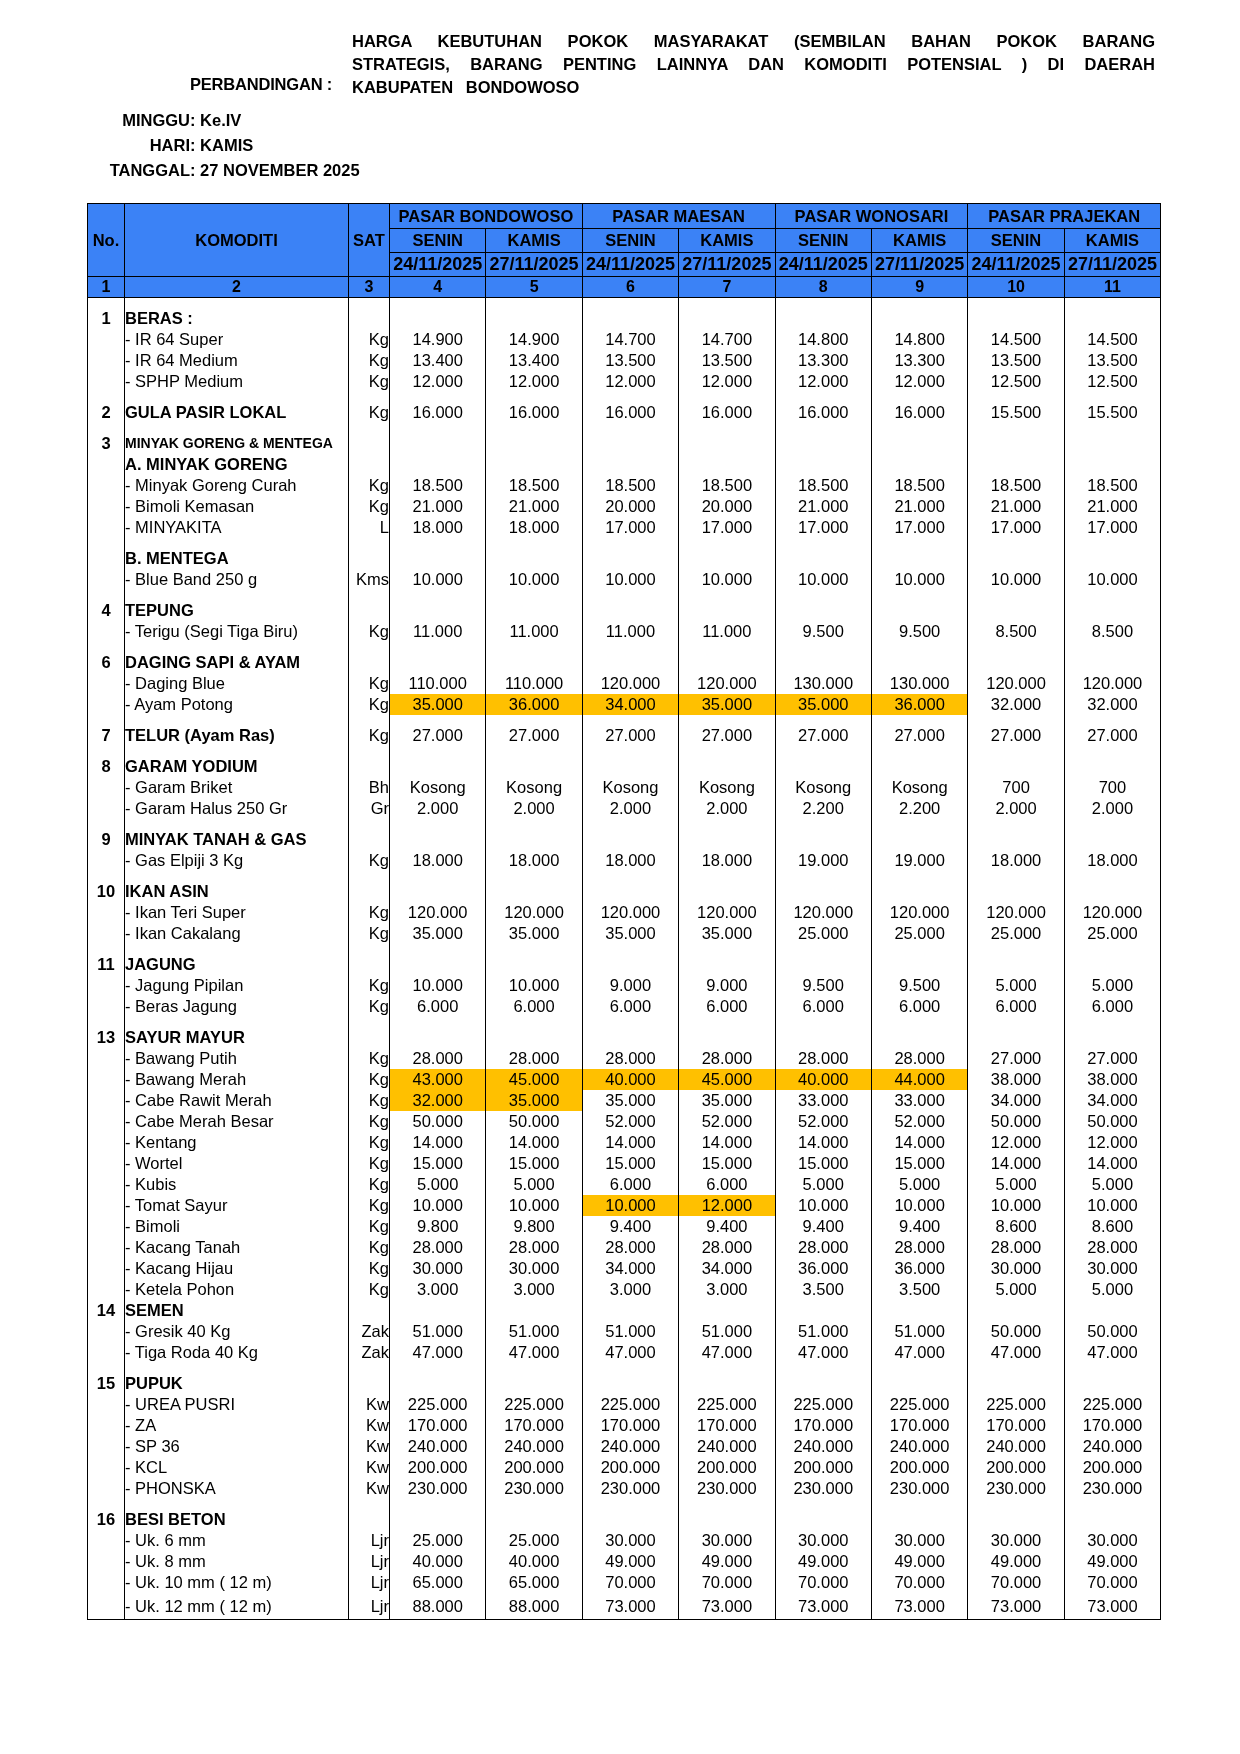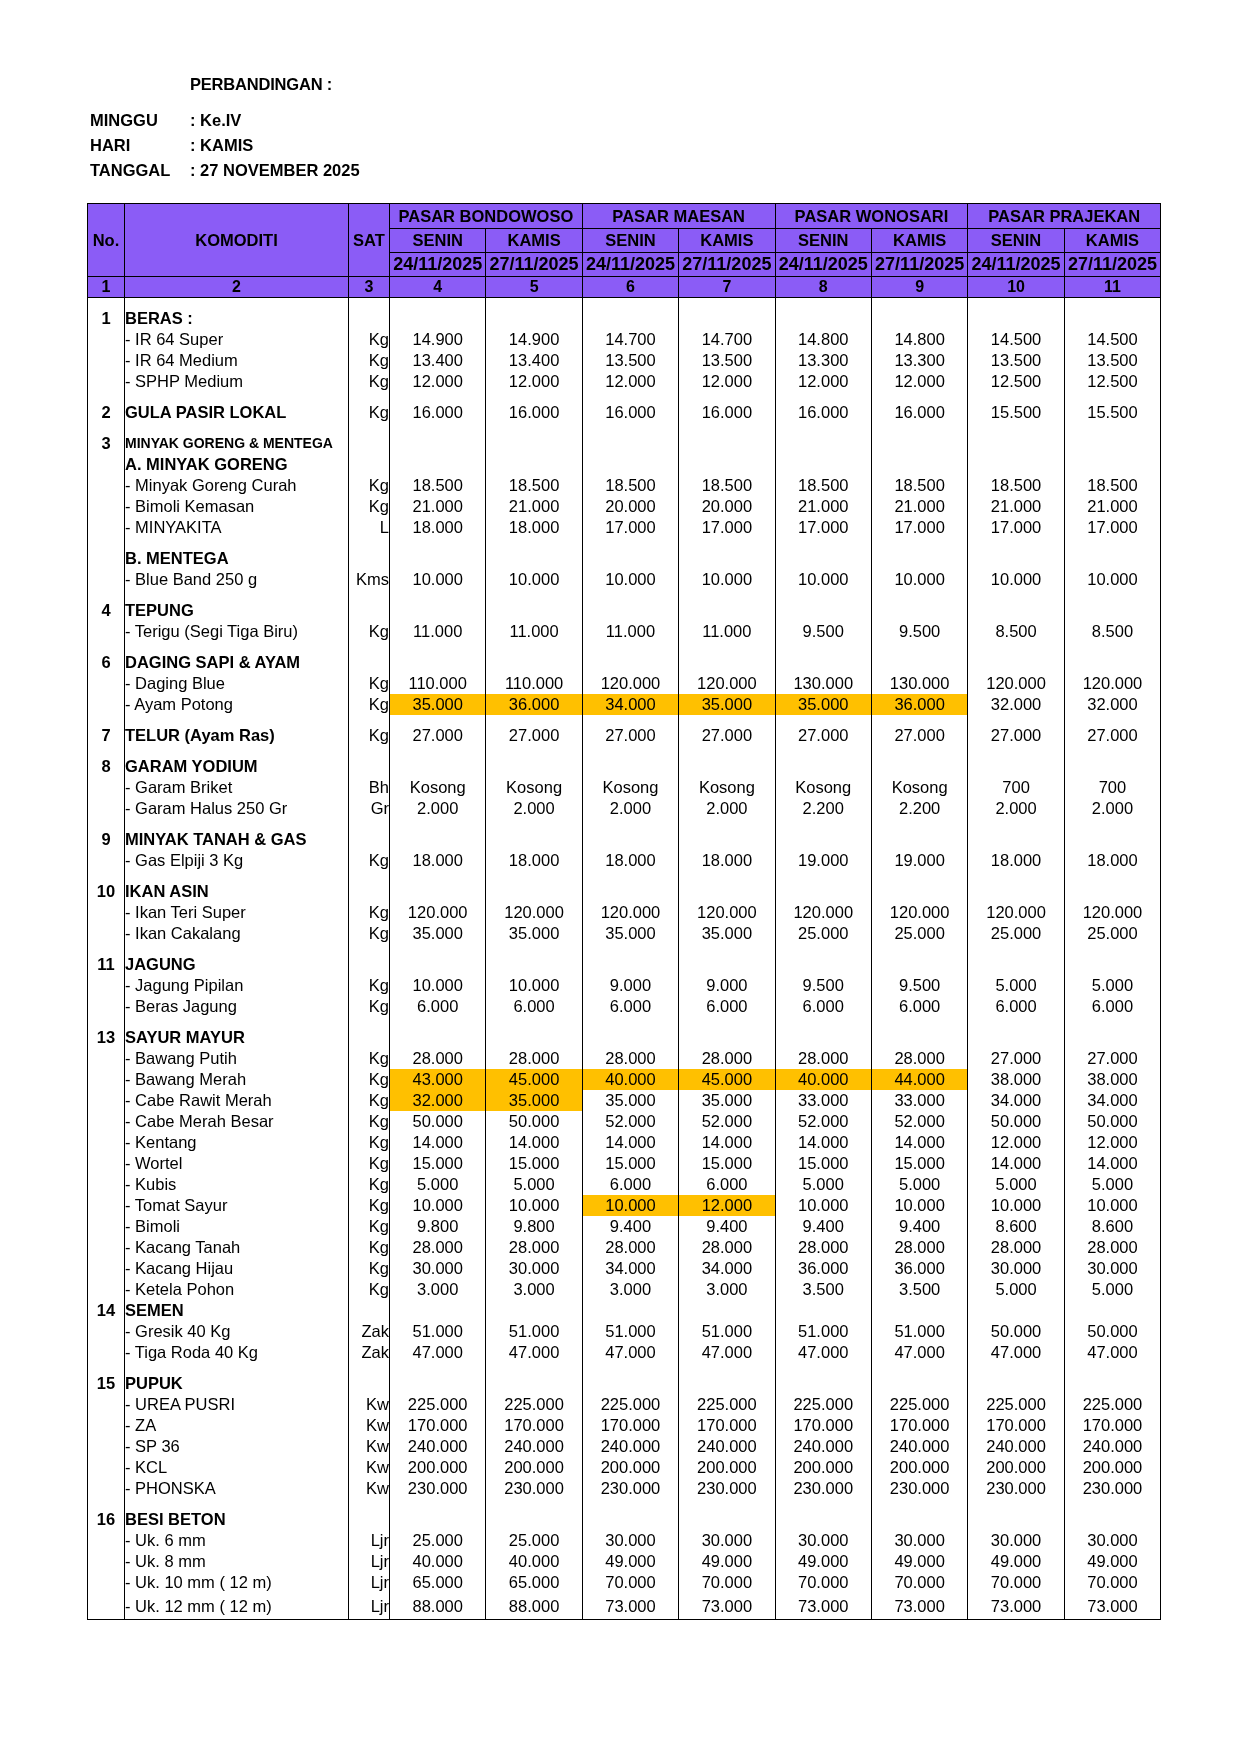--- a/index.html
+++ b/index.html
@@ -2,24 +2,24 @@
 <html><head>
 <meta charset="utf-8">
 <style>
   html, body { margin: 0; padding: 0; background: #ffffff; }
   body { width: 1240px; height: 1754px; position: relative; font-family: "Liberation Sans", sans-serif; color: #000; }
   .title-block { position: absolute; left: 190px; top: 30px; width: 965px; }
   .title-row { display: flex; }
   .title-label { font-weight: bold; font-size: 16.5px; white-space: nowrap; width: 162px; letter-spacing: -0.2px; margin-top: 45px; }
   .title-text { font-weight: bold; font-size: 16.5px; line-height: 23px; text-align: justify; text-align-last: left; flex: 1; word-spacing: 8px; }
   .meta { position: absolute; left: 90px; top: 108px; font-weight: bold; font-size: 16.5px; }
-  .meta-row { display: flex; height: 25px; align-items: center; }
+  .meta-row { display: flex; height: 25px; align-items: center; text-align: right; }
   .meta-label { width: 100px; }
   table.prices { position: absolute; left: 87px; top: 203px; width: 1073px; border-collapse: collapse; table-layout: fixed; font-size: 16.5px; }
-  table.prices th { background: #8b5cf6; border: 1.5px solid #000; font-weight: bold; padding: 0; text-align: center; }
+  table.prices th { background: #3b82f6; border: 1.5px solid #000; font-weight: bold; padding: 0; text-align: center; }
   th.h1 { height: 24px; }
   th.h2 { height: 23px; }
   th.h3 { height: 23px; font-size: 18px; }
   th.h4 { height: 20px; font-size: 16px; }
   col.c-no { width: 37px; }
   col.c-kom { width: 224px; }
   col.c-sat { width: 41px; }
   col.c-p { width: 96.4px; }
   table.prices td { border-left: 1.5px solid #000; border-right: 1.5px solid #000; padding: 0; height: 21px; line-height: 21px; vertical-align: middle; }
   td.no { text-align: center; font-weight: bold; }
@@ -33,20 +33,21 @@
   td.hl { background: #ffc000; }
   tr.last td { border-bottom: 1.5px solid #000; height: 26px; }
   tr.top-sep td { border-top: 1.5px solid #000; }
 </style>
 </head>
 <body>
 
 <div class="title-block">
   <div class="title-row">
     <div class="title-label">PERBANDINGAN :</div>
+    <div class="title-text">HARGA KEBUTUHAN POKOK MASYARAKAT (SEMBILAN BAHAN POKOK BARANG STRATEGIS, BARANG PENTING LAINNYA DAN KOMODITI POTENSIAL ) DI DAERAH KABUPATEN BONDOWOSO</div>
   </div>
 </div>
 
 <div class="meta">
   <div class="meta-row">
     <span class="meta-label">MINGGU</span>
     <span>: Ke.IV</span>
   </div>
   <div class="meta-row">
     <span class="meta-label">HARI</span>

